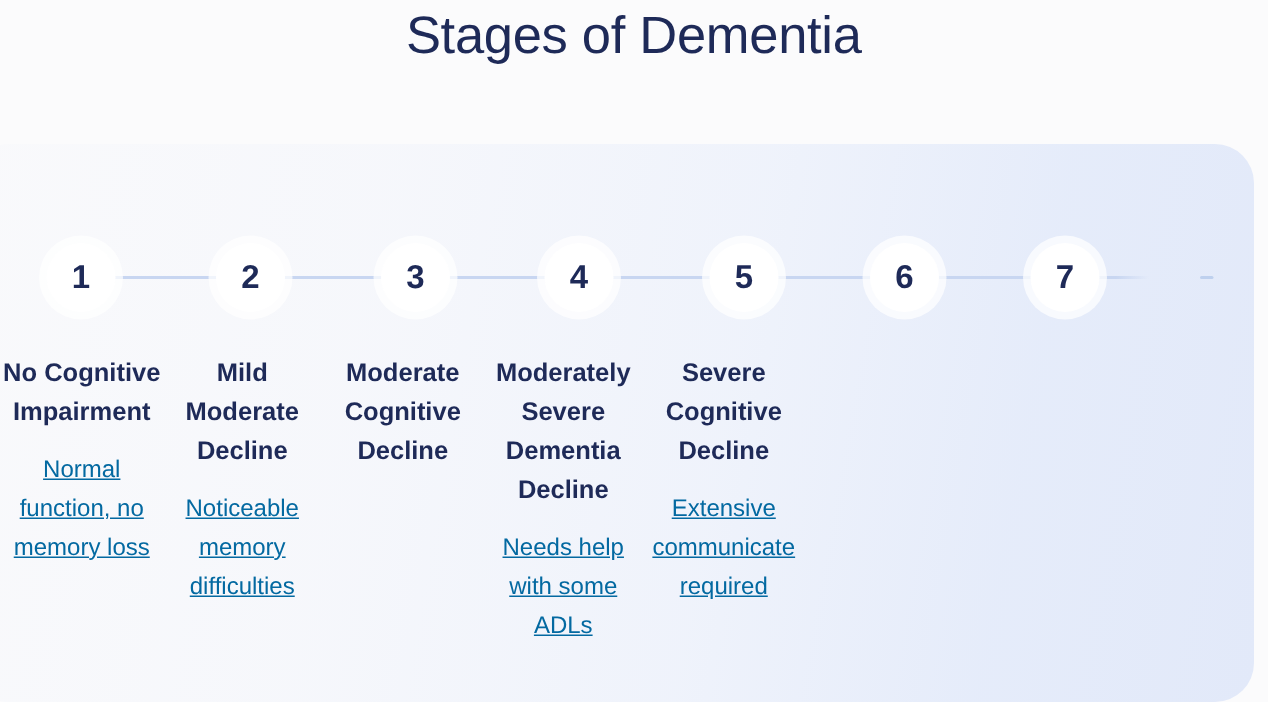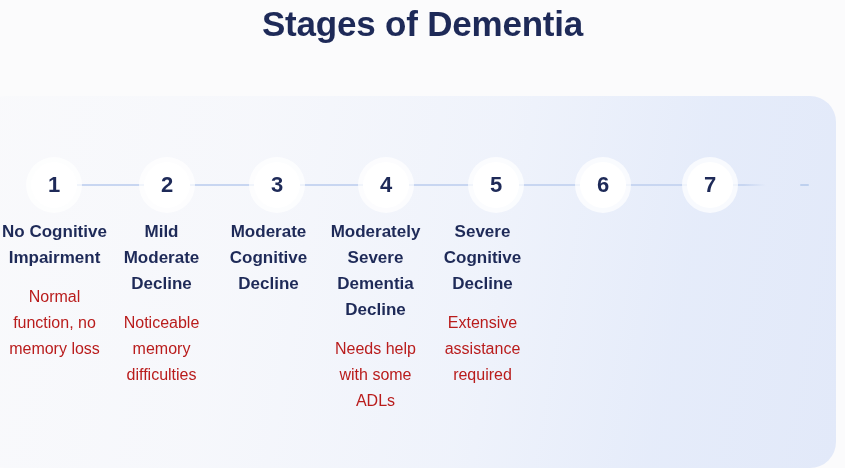--- a/index.html
+++ b/index.html
@@ -16,21 +16,21 @@
   }
 
   
   .infographic-title {
     position: absolute;
     top: 1px;
     left: 0;
     width: 845px;
     text-align: center;
     font-size: 35px;
-    font-weight: bold;
+    font-weight: normal;
     color: #1e2a58;
     letter-spacing: -0.2px;
     line-height: 46px;
   }
 
   
   .stage-panel {
     position: absolute;
     left: -20px;
     top: 96px;
@@ -88,44 +88,45 @@
     font-size: 22px;
     font-weight: bold;
     color: #1e2a58;
     line-height: 1;
   }
 
   
   .stages-row {
     position: absolute;
     left: 0;
-    top: 219px;
+    top: 236px;
     width: 698px;
     display: flex;
   }
   .stage-col {
     width: 107px;
     text-align: center;
     flex: 0 0 107px;
   }
   .stage-col.first { margin-left: 1px; }
   .stage-heading {
     font-size: 17px;
     font-weight: bold;
     color: #1e2a58;
     line-height: 26px;
     padding: 0 1px;
   }
   .stage-desc {
     margin-top: 13px;
     font-size: 16px;
     font-weight: normal;
-    color: #b91c1c;
+    color: #0369a1;
     line-height: 26px;
     padding: 0 1px;
+    text-decoration: underline;
   }
 </style>
 </head>
 <body>
 
 <div class="stage-panel"></div>
 
 <div class="infographic-title">Stages of Dementia</div>
 
 <div class="timeline">
@@ -157,17 +158,17 @@
     <div class="stage-heading">Moderate Cognitive Decline</div>
   </div>
 
   <div class="stage-col">
     <div class="stage-heading">Moderately Severe Dementia Decline</div>
     <div class="stage-desc">Needs help with some ADLs</div>
   </div>
 
   <div class="stage-col">
     <div class="stage-heading">Severe Cognitive Decline</div>
-    <div class="stage-desc">Extensive assistance required</div>
+    <div class="stage-desc">Extensive communicate required</div>
   </div>
 
 
 </div>
 
 </body></html>

